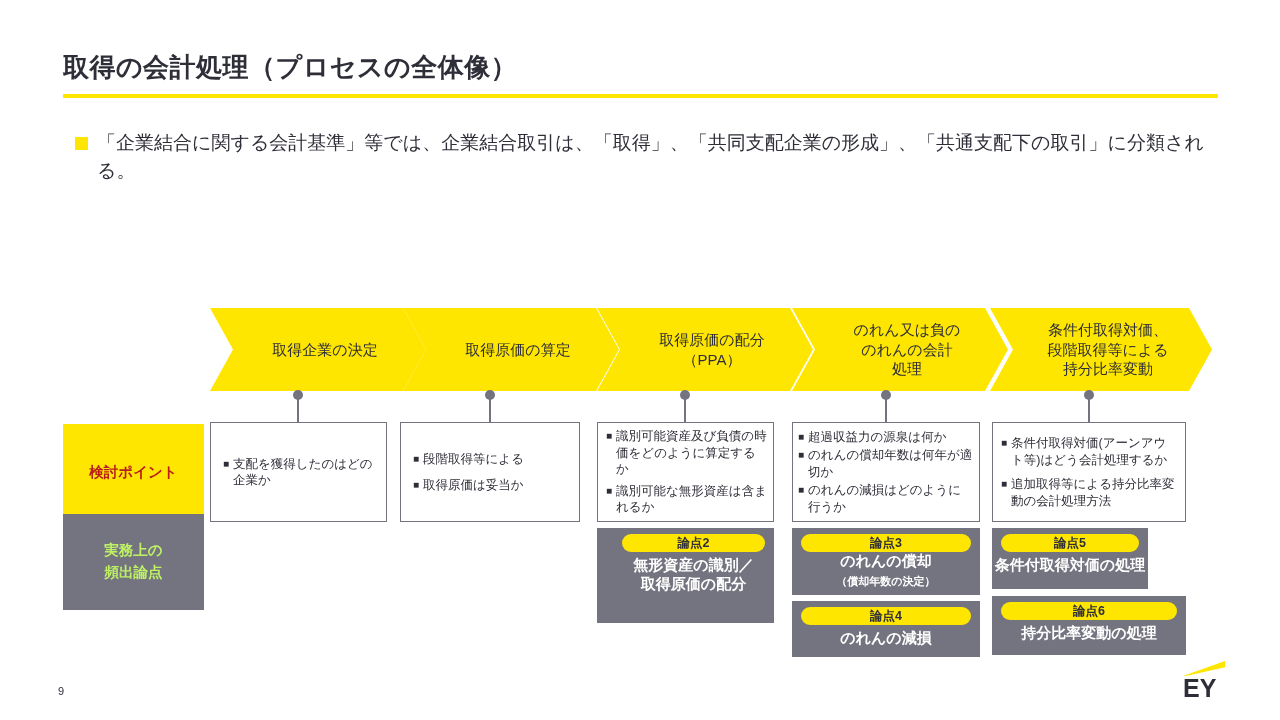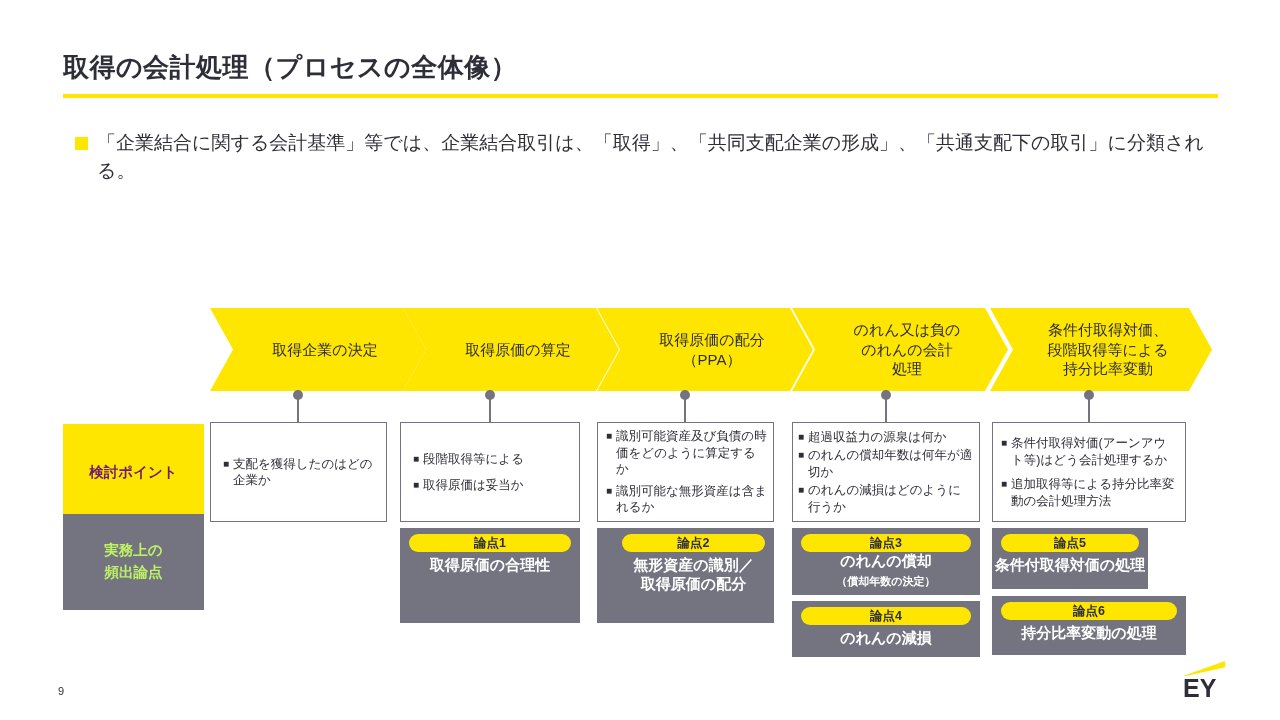--- a/index.html
+++ b/index.html
@@ -38,21 +38,21 @@
   }
   .dot { position: absolute; width: 10px; height: 10px; border-radius: 50%; background: #747480; top: 390px; }
   .vline { position: absolute; width: 2px; background: #747480; top: 396px; height: 26px; }
 
   
   .rowlabel {
     position: absolute; left: 63px; width: 141px; height: 96px;
     display: flex; align-items: center; justify-content: center;
     text-align: center; font-weight: bold; font-size: 14.5px; white-space: pre-line;
   }
-  .rowlabel.points { top: 424px; background: #ffe600; color: #701a75; }
+  .rowlabel.points { top: 424px; background: #ffe600; color: #b91c1c; }
   .rowlabel.topics { top: 514px; background: #747480; color: #bef264; line-height: 1.5; }
 
   
   .pbox {
     position: absolute; top: 422px; height: 100px; background: #ffffff;
     border: 1px solid #747480; padding: 6px 6px 6px 8px;
     display: flex; flex-direction: column; justify-content: center; gap: 5px;
   }
   .pitem { display: flex; font-size: 12.5px; line-height: 1.32; }
   .pitem .sq { flex: 0 0 auto; font-size: 10px; margin: 1px 4px 0 0; }
@@ -171,24 +171,20 @@
     <div class="pitem">
         <span class="sq">■</span>
         <span>条件付取得対価(アーンアウト等)はどう会計処理するか</span>
       </div>
     <div class="pitem">
         <span class="sq">■</span>
         <span>追加取得等による持分比率変動の会計処理方法</span>
       </div>
   </div>
 
-  <div class="tbox" style="left:400px; top:528px; width:180px; height:95px;">
-    <div class="badge">論点1</div>
-    <div class="ttl">取得原価の合理性</div>
-  </div>
   <div class="tbox" style="left:597px; top:528px; width:177px; height:95px;padding-left:16px;">
     <div class="badge">論点2</div>
     <div class="ttl">無形資産の識別／
 取得原価の配分</div>
   </div>
   <div class="tbox" style="left:792px; top:528px; width:188px; height:67px;">
     <div class="badge">論点3</div>
     <div class="ttl" style="margin-top:2px;font-family:Liberation Mono, monospace;">のれんの償却</div>
     <div class="sub">（償却年数の決定）</div>
   </div>

